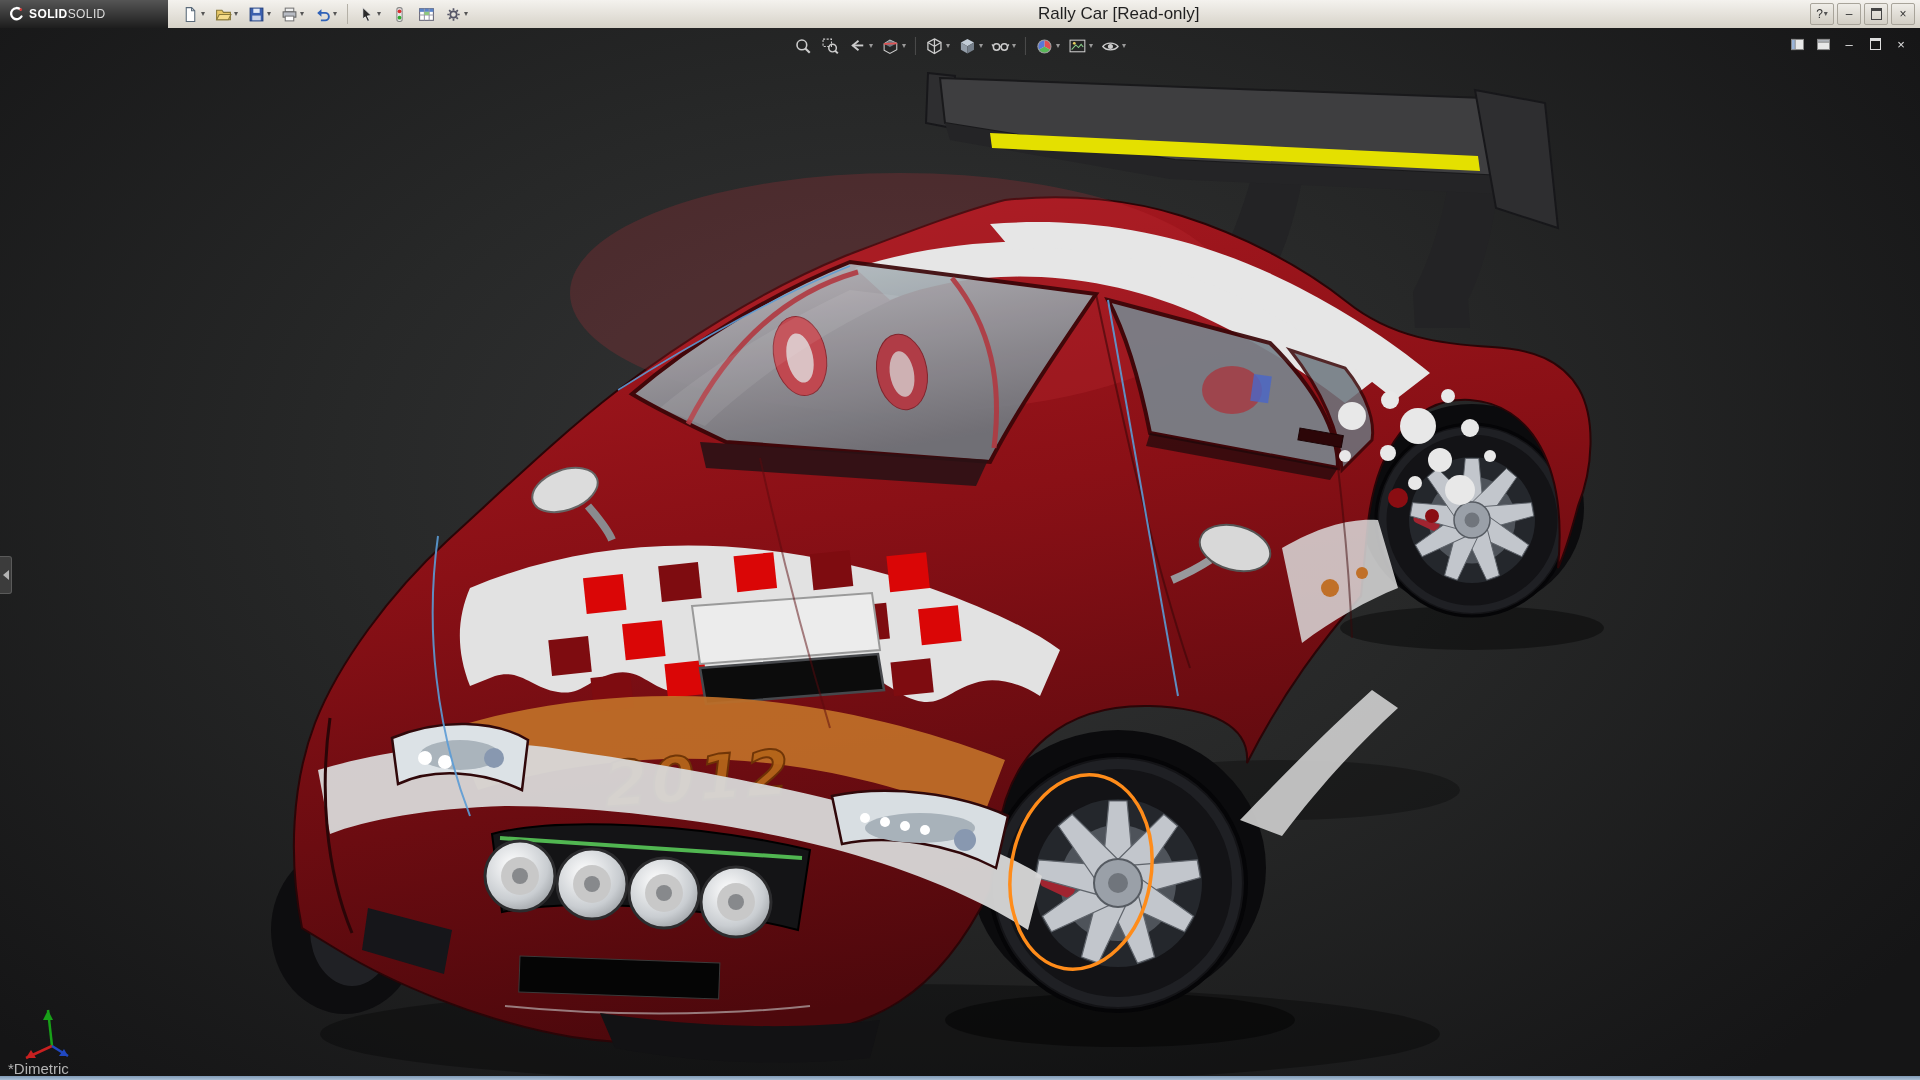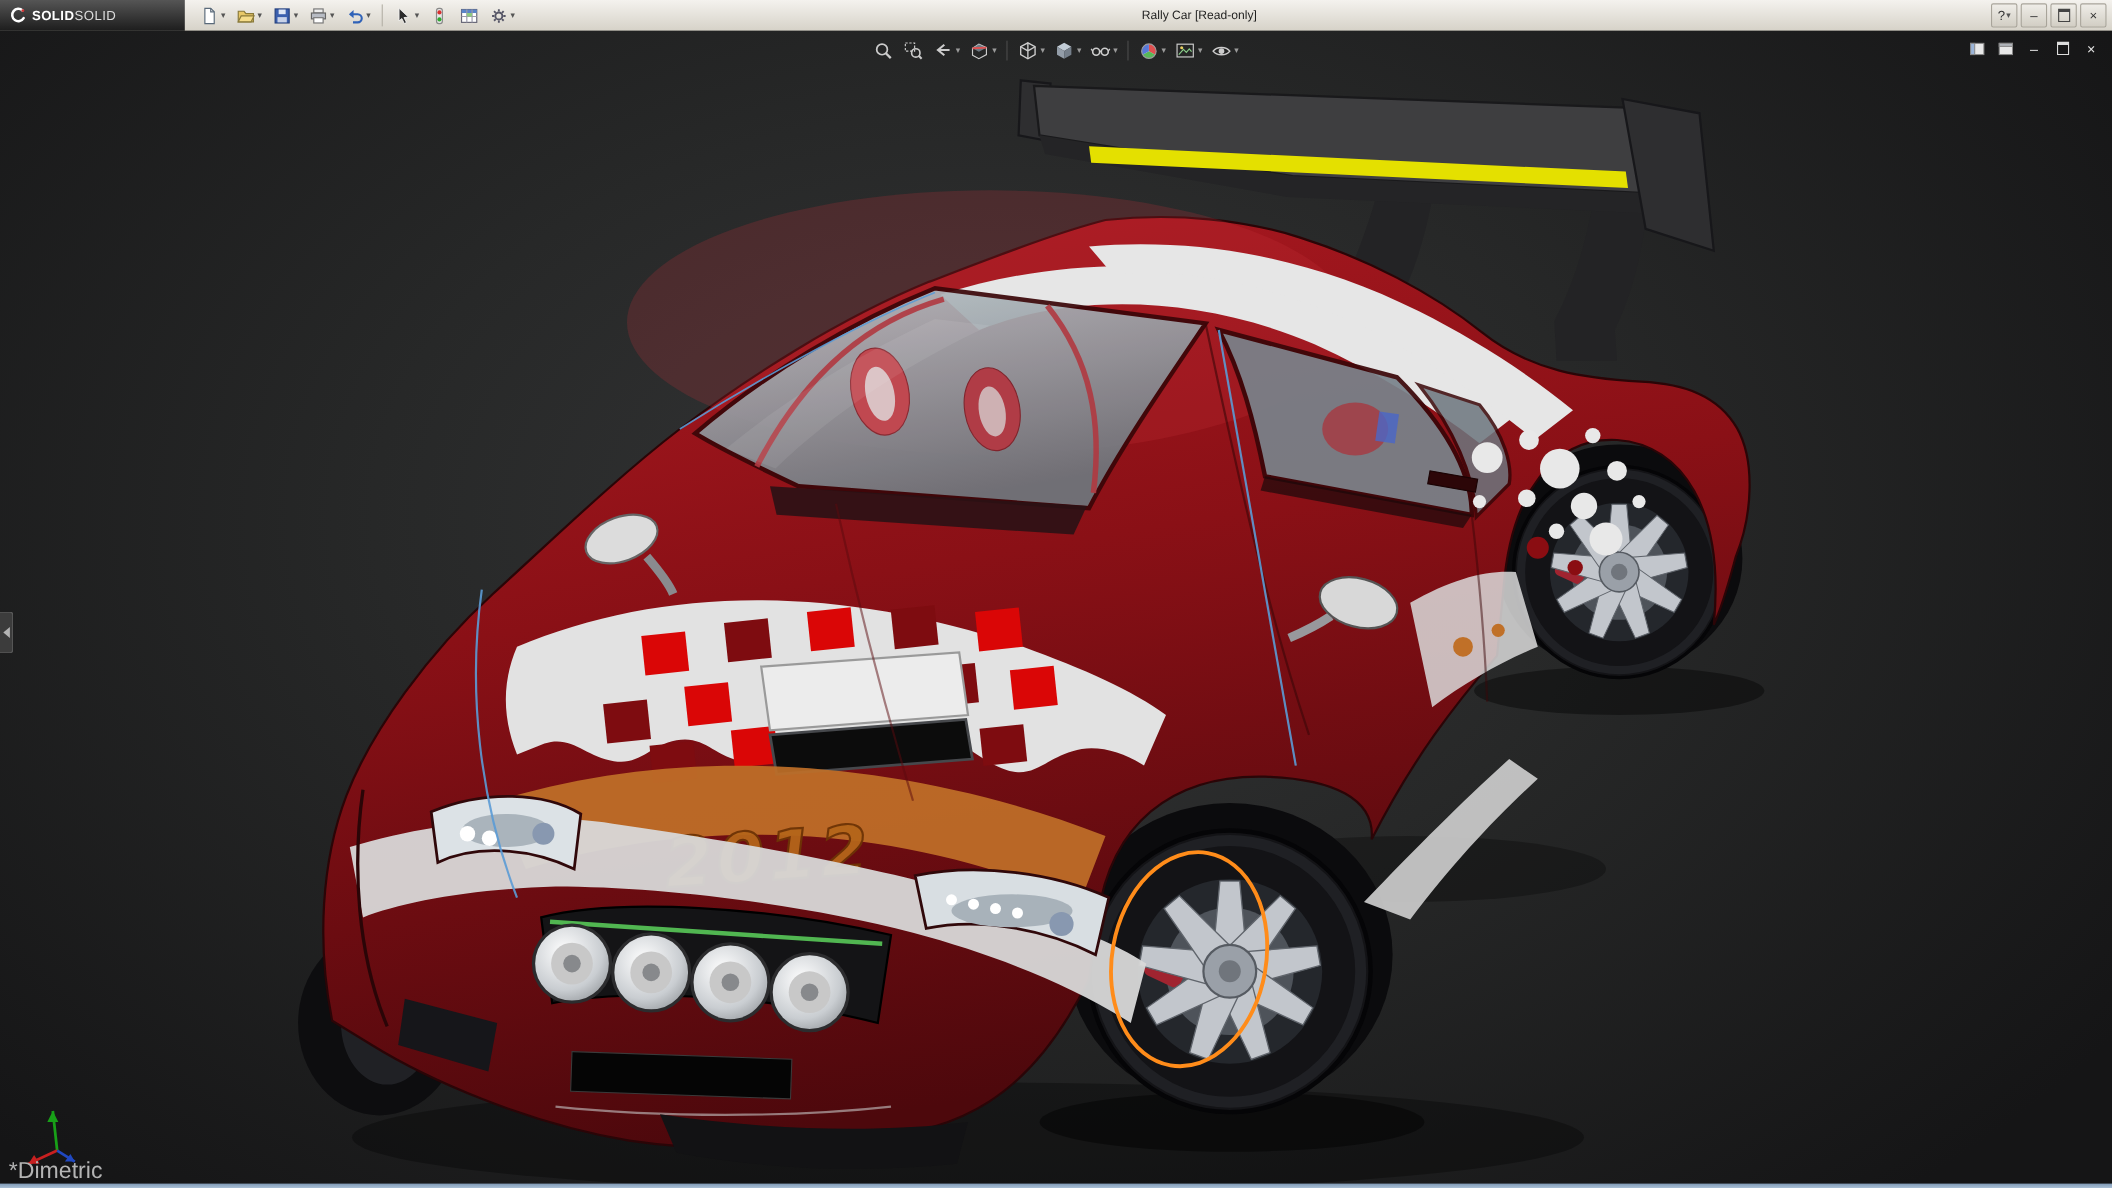--- a/index.html
+++ b/index.html
@@ -9,21 +9,21 @@
   .titlebar{position:relative;height:28px;background:linear-gradient(#f4f2ee,#d6d2c8);border-bottom:1px solid #9e9a90;display:flex;align-items:center;}
   .logo{height:28px;width:168px;background:linear-gradient(#555,#1d1d1d);display:flex;align-items:center;gap:5px;padding-left:8px;box-sizing:border-box;flex:0 0 auto;}
   .logo-mark{width:16px;height:16px;flex:0 0 auto;}
   .brand{color:#fff;font-size:12px;font-weight:bold;letter-spacing:.4px;white-space:nowrap;}
   .brand .light{font-weight:400;color:#dcdcdc;}
   .tb-group{display:flex;align-items:center;gap:2px;margin-left:10px;}
   .tb-btn{display:flex;align-items:center;height:24px;padding:0 3px;border:1px solid transparent;border-radius:2px;cursor:default;}
   .tb-btn svg{width:17px;height:17px;}
   .caret{font-size:8px;color:#555;margin-left:2px;line-height:1;}
   .tb-sep{width:1px;height:20px;background:#b4b0a6;margin:0 4px;}
-  .title-text{position:absolute;left:1038px;top:0;height:28px;line-height:28px;font-size:11px;color:#1f1f1f;}
+  .title-text{position:absolute;left:1038px;top:0;height:28px;line-height:28px;font-size:17px;color:#1f1f1f;}
   .win-btns{position:absolute;right:5px;top:3px;display:flex;align-items:center;gap:3px;}
   .wb{width:22px;height:20px;background:linear-gradient(#efedе8,#d2cec4);background:linear-gradient(#efede8,#d2cec4);border:1px solid #a8a49a;border-radius:2px;display:flex;align-items:center;justify-content:center;font-size:12px;color:#333;line-height:1;}
   .wb .caret{margin-left:1px;}
   .restore-box{width:9px;height:8px;border:1.5px solid #444;border-top-width:3px;background:transparent;}
 
   
   .viewport{position:absolute;top:28px;left:0;right:0;bottom:0;background:radial-gradient(ellipse 1250px 820px at 47% 42%, #343536 0%, #272828 45%, #151516 100%);}
   .scene{position:absolute;inset:0;width:100%;height:100%;display:block;}
 
   .heads-up{position:absolute;top:5px;left:50%;transform:translateX(-50%);display:flex;align-items:center;gap:2px;}
@@ -34,21 +34,21 @@
 
   .doc-controls{position:absolute;top:6px;right:8px;display:flex;align-items:center;gap:4px;}
   .dc-btn{width:22px;height:20px;display:flex;align-items:center;justify-content:center;color:#e2e2e2;font-size:13px;border-radius:2px;}
   .dc-btn svg{width:15px;height:13px;}
   .dc-restore{width:9px;height:8px;border:1.5px solid #ddd;border-top-width:3px;}
 
   .flyout-tab{position:absolute;left:0;top:528px;width:11px;height:36px;background:#3c3c3c;border:1px solid #5a5a5a;border-left:none;border-radius:0 3px 3px 0;display:flex;align-items:center;justify-content:center;}
   .tri-left{width:0;height:0;border-top:5px solid transparent;border-bottom:5px solid transparent;border-right:6px solid #b4b4b4;}
 
   .triad{position:absolute;left:16px;bottom:14px;width:72px;height:72px;}
-  .view-label{position:absolute;left:8px;bottom:3px;font-size:21px;color:#b4b4b4;}
+  .view-label{position:absolute;left:8px;bottom:3px;font-size:15px;color:#b4b4b4;}
   .bottom-strip{position:absolute;left:0;right:0;bottom:0;height:4px;background:linear-gradient(#7f99b5,#aac0d6);}
 </style>
 </head>
 <body>
 
 <div class="screen">
 
   <div class="titlebar">
     <div class="logo">
       <svg class="logo-mark" viewBox="0 0 16 16">

